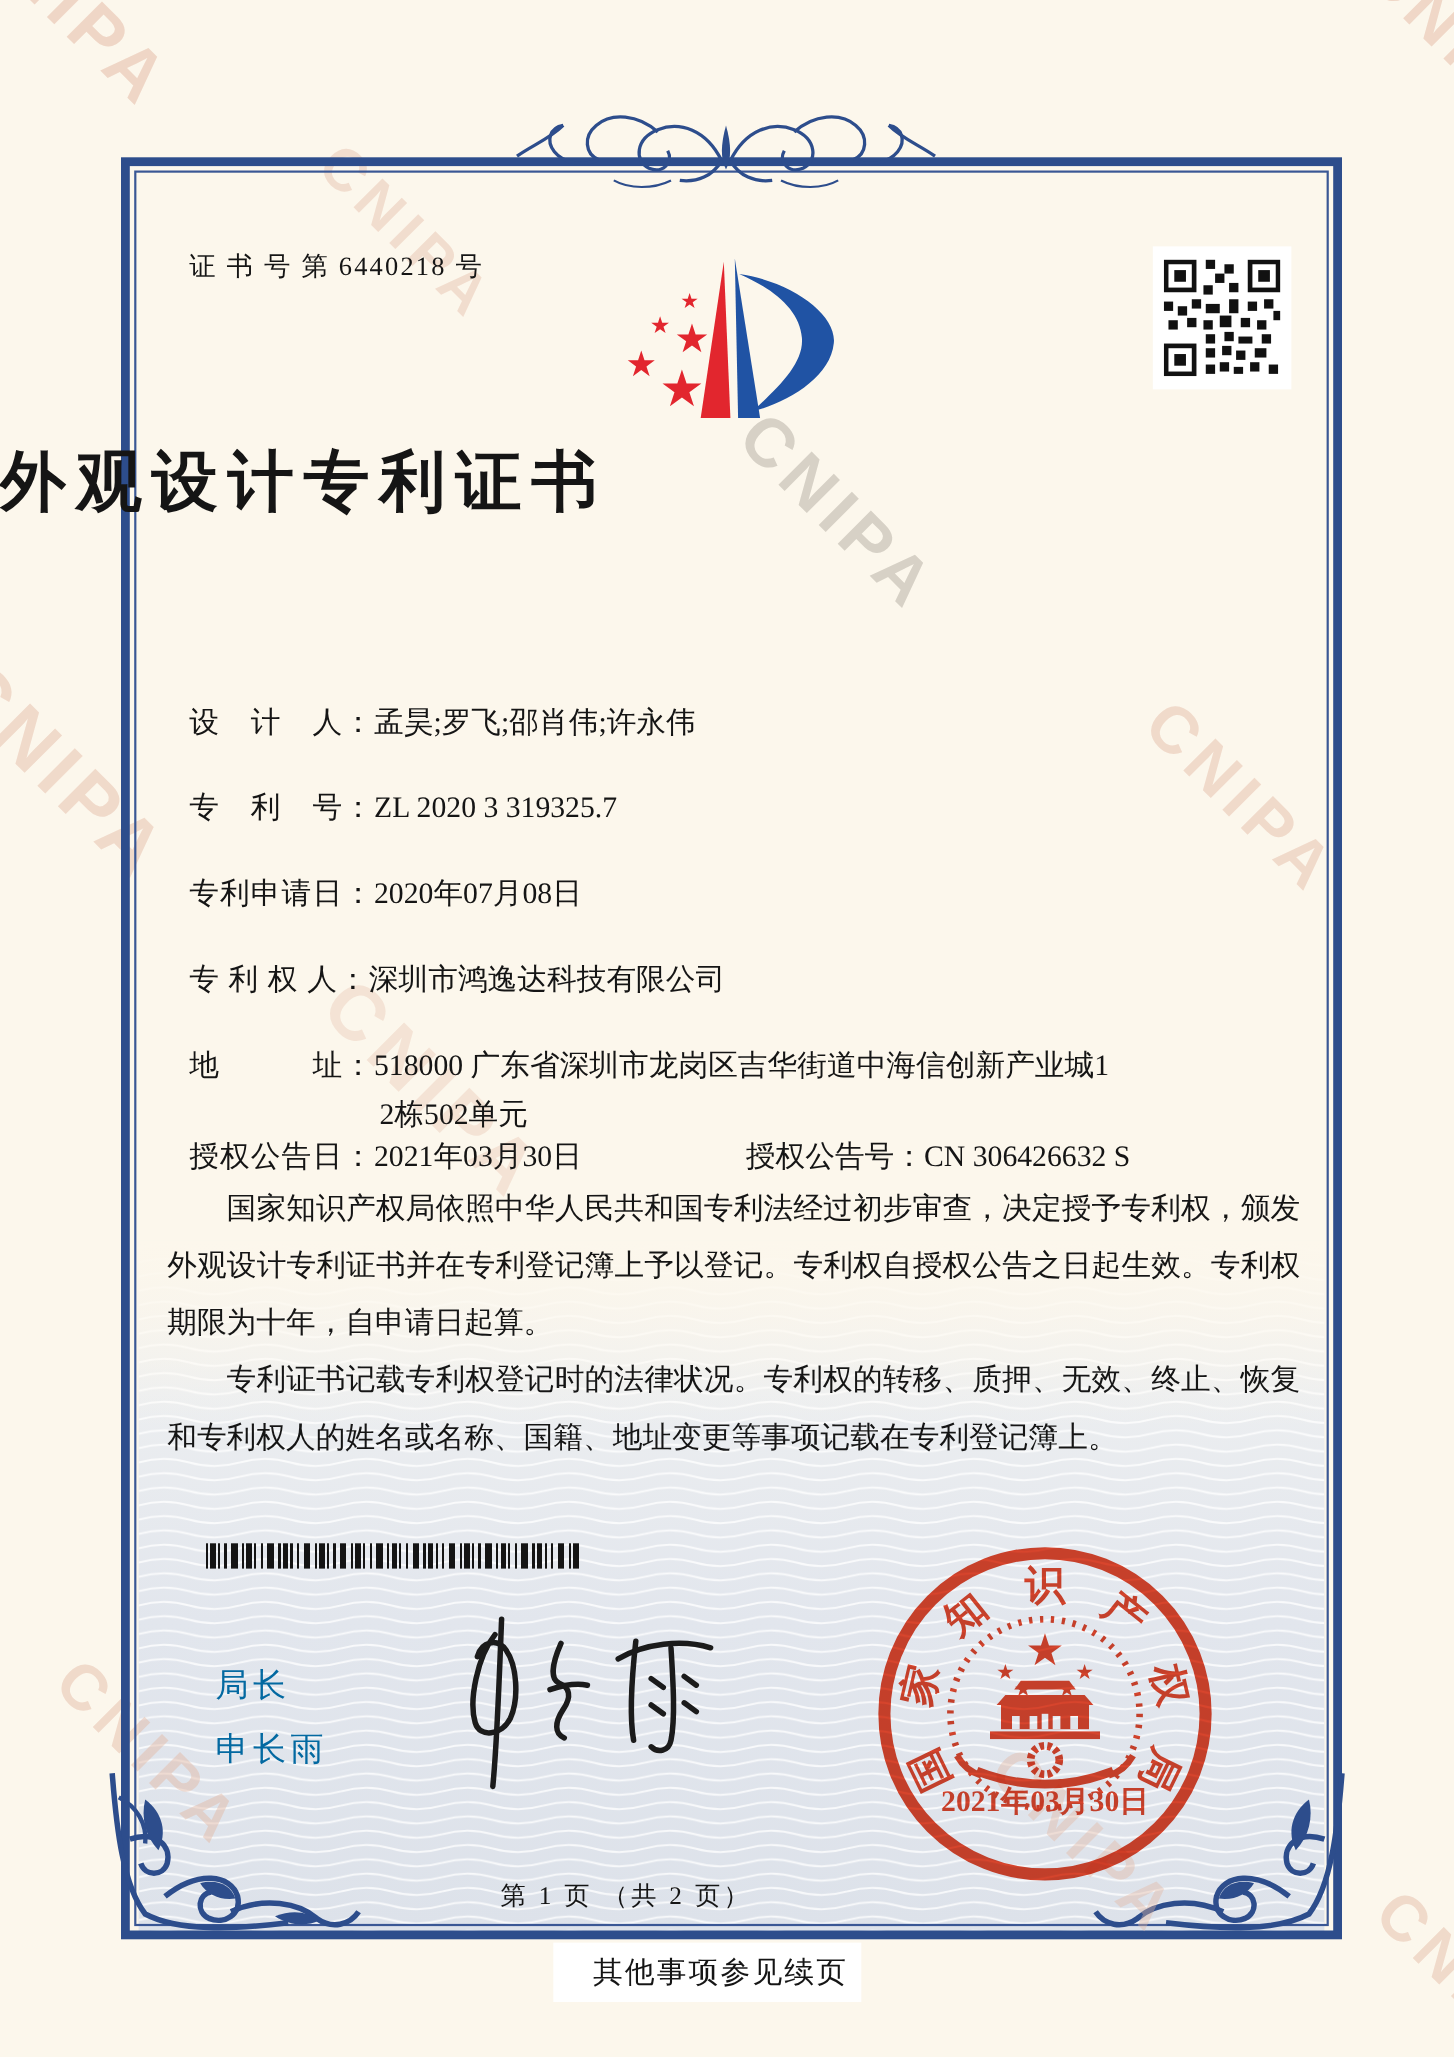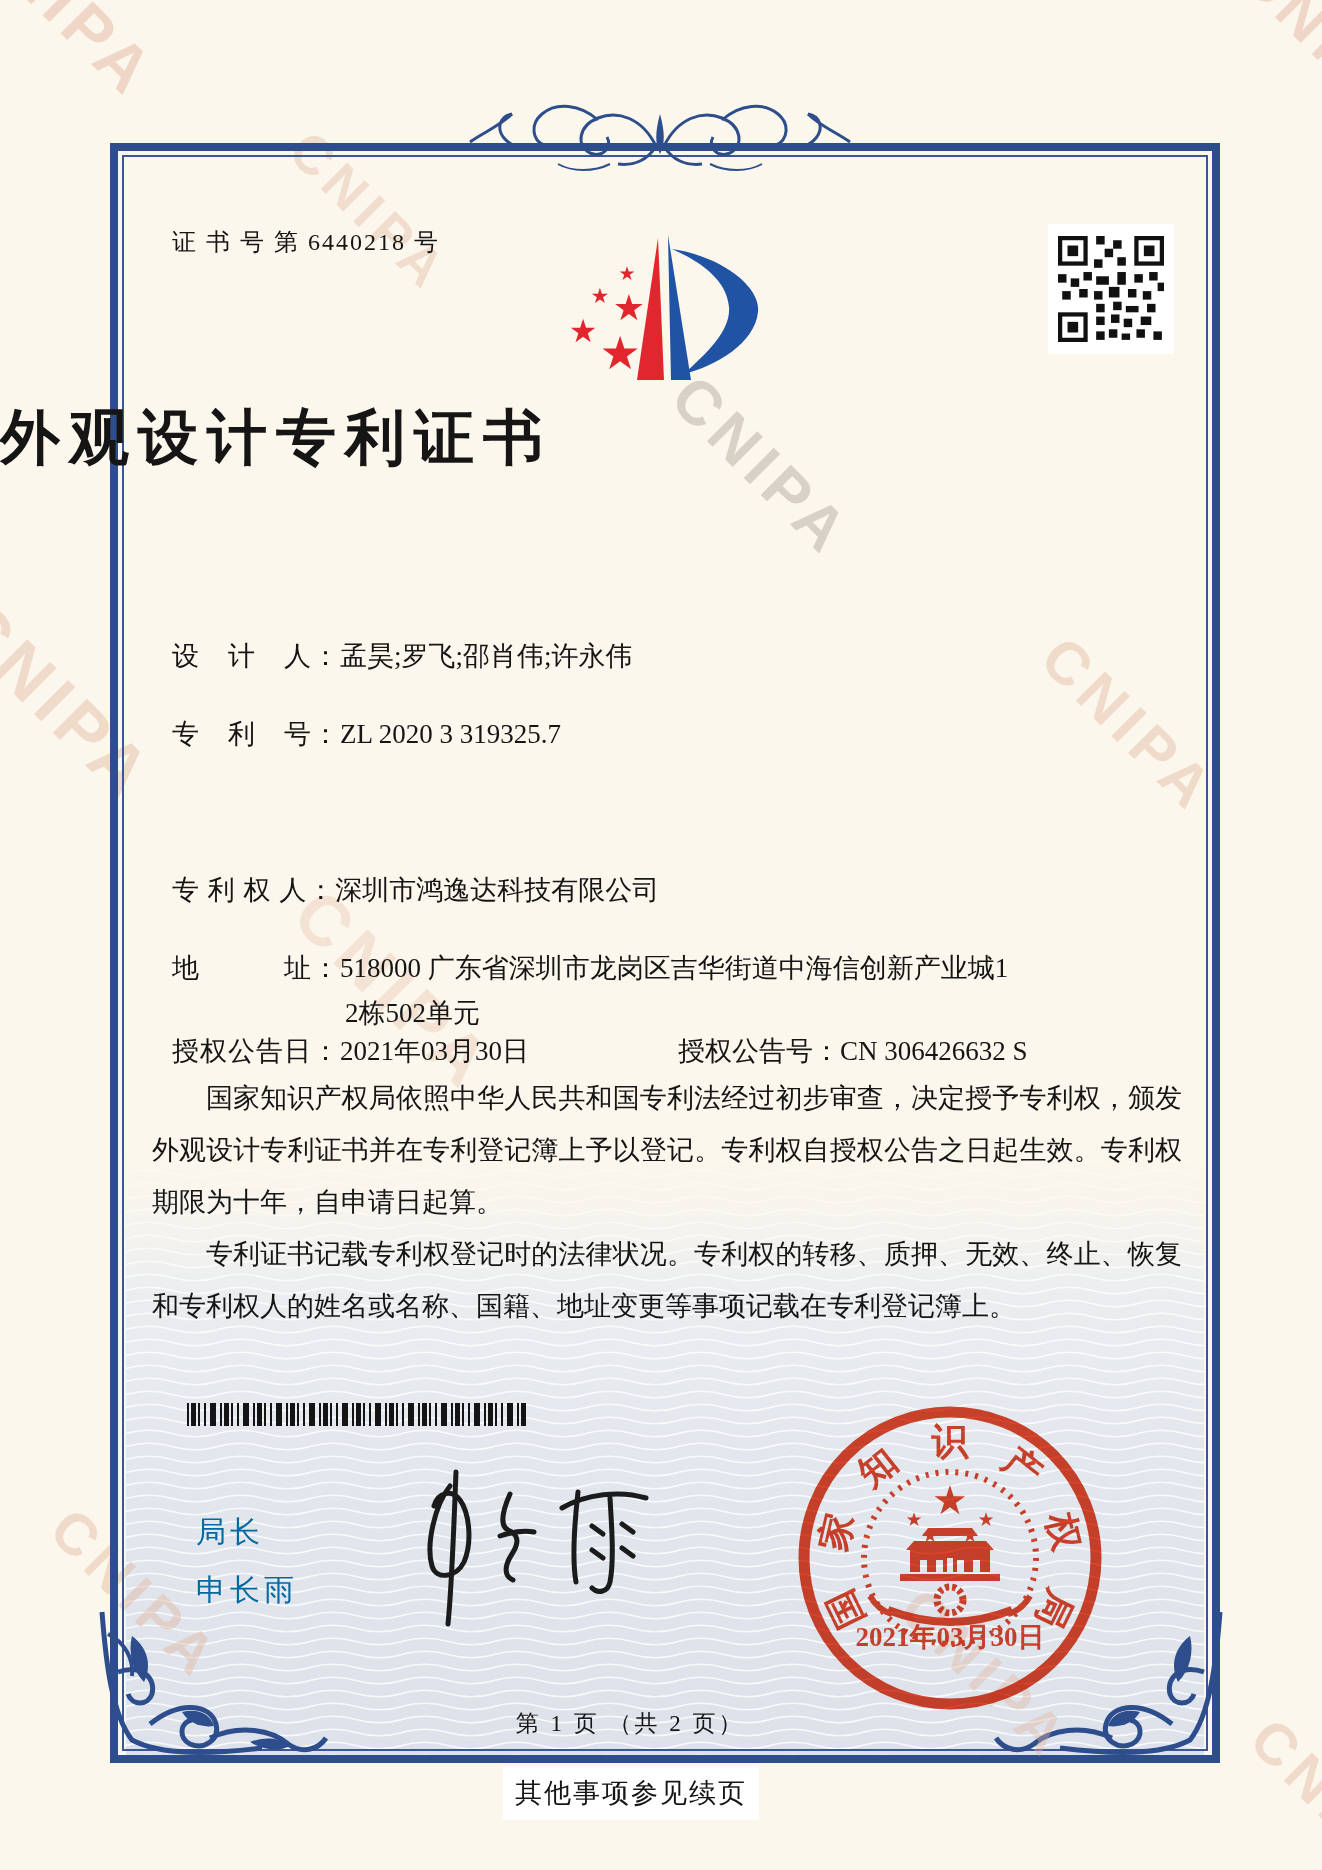--- a/index.html
+++ b/index.html
@@ -40,24 +40,24 @@
     background:repeating-linear-gradient(90deg,#141414 0 2px,rgba(0,0,0,0) 2px 4px,#141414 4px 9px,
       rgba(0,0,0,0) 9px 11px,#141414 11px 13px,rgba(0,0,0,0) 13px 17px,#141414 17px 19px,
       rgba(0,0,0,0) 19px 23px,#141414 23px 29px,rgba(0,0,0,0) 29px 33px);}
 
   .signer{position:absolute;left:196px;z-index:4;font-family:"Liberation Sans","DejaVu Sans",sans-serif;
           font-size:30px;font-weight:500;letter-spacing:4px;color:#0369a1;}
   .sig{position:absolute;left:372px;top:1462px;z-index:5;}
 
   .seal{position:absolute;left:790px;top:1398px;z-index:6;opacity:.94;mix-blend-mode:multiply;}
 
-  .page-no{position:absolute;left:455px;top:1708px;width:350px;text-align:center;
+  .page-no{position:absolute;left:455px;top:1708px;width:350px;
            font-size:23px;letter-spacing:3px;z-index:4;}
   .cont-strip{position:absolute;left:503px;top:1766px;width:256px;height:54px;background:#ffffff;
-           z-index:4;display:flex;align-items:center;justify-content:center;}
+           z-index:4;display:flex;align-items:center;justify-content:center;padding-left:24px;}
   .cont-strip span{font-size:27px;letter-spacing:2px;}
 
   .qr-pad{position:absolute;left:1048px;top:224px;width:126px;height:130px;background:#fff;z-index:4;}
   .logo{position:absolute;left:558px;top:202px;z-index:4;}
   .orn-top{position:absolute;left:460px;top:100px;z-index:4;}
   .orn-bl{position:absolute;left:90px;top:1606px;z-index:4;}
   .orn-br{position:absolute;left:932px;top:1606px;z-index:4;transform:scaleX(-1);}
 </style>
 </head>
 <body>
@@ -194,20 +194,23 @@
   </div>
 
   <div class="title">外观设计专利证书</div>
 
   <div class="row" style="top:638px">
     <span class="lbl">设　计　人：</span><span class="val">孟昊;罗飞;邵肖伟;许永伟</span>
   </div>
   <div class="row" style="top:716px">
     <span class="lbl">专　利　号：</span><span class="val">ZL 2020 3 319325.7</span>
   </div>
+  <div class="row" style="top:794px">
+    <span class="lbl">专利申请日：</span><span class="val">2020年07月08日</span>
+  </div>
   <div class="row" style="top:872px">
     <span class="lbl">专 利 权 人：</span><span class="val">深圳市鸿逸达科技有限公司</span>
   </div>
 
   <div class="row" style="top:950px">
     <span class="lbl">地　　　址：</span><span class="val">518000 广东省深圳市龙岗区吉华街道中海信创新产业城1</span>
   </div>
   <div class="addr-val" style="top:995px">2栋502单元</div>
 
   <div class="row" style="top:1033px">

